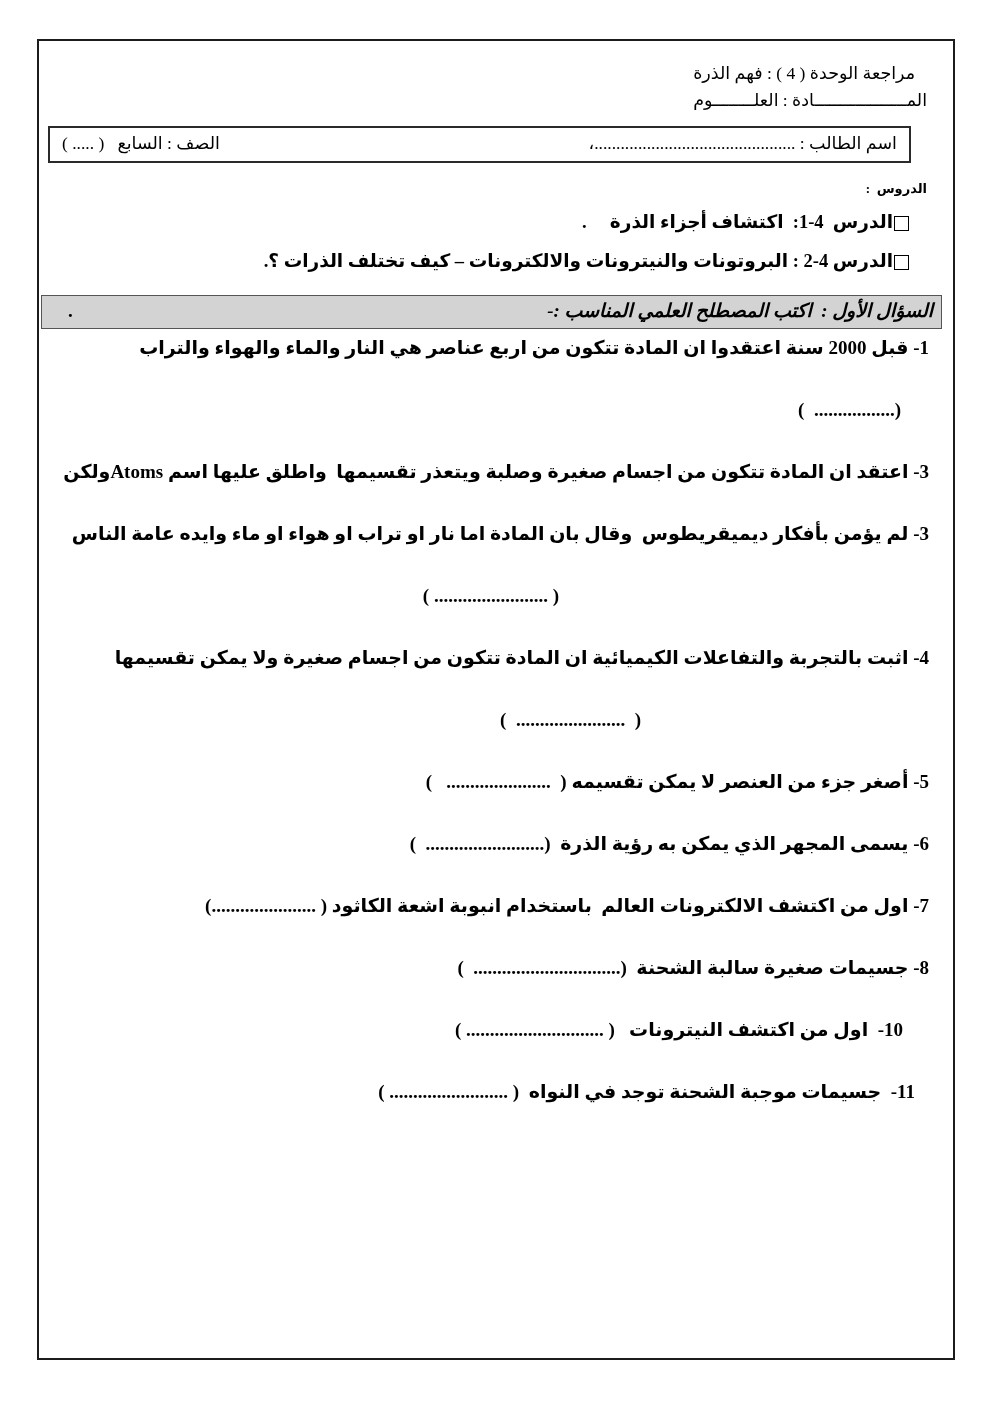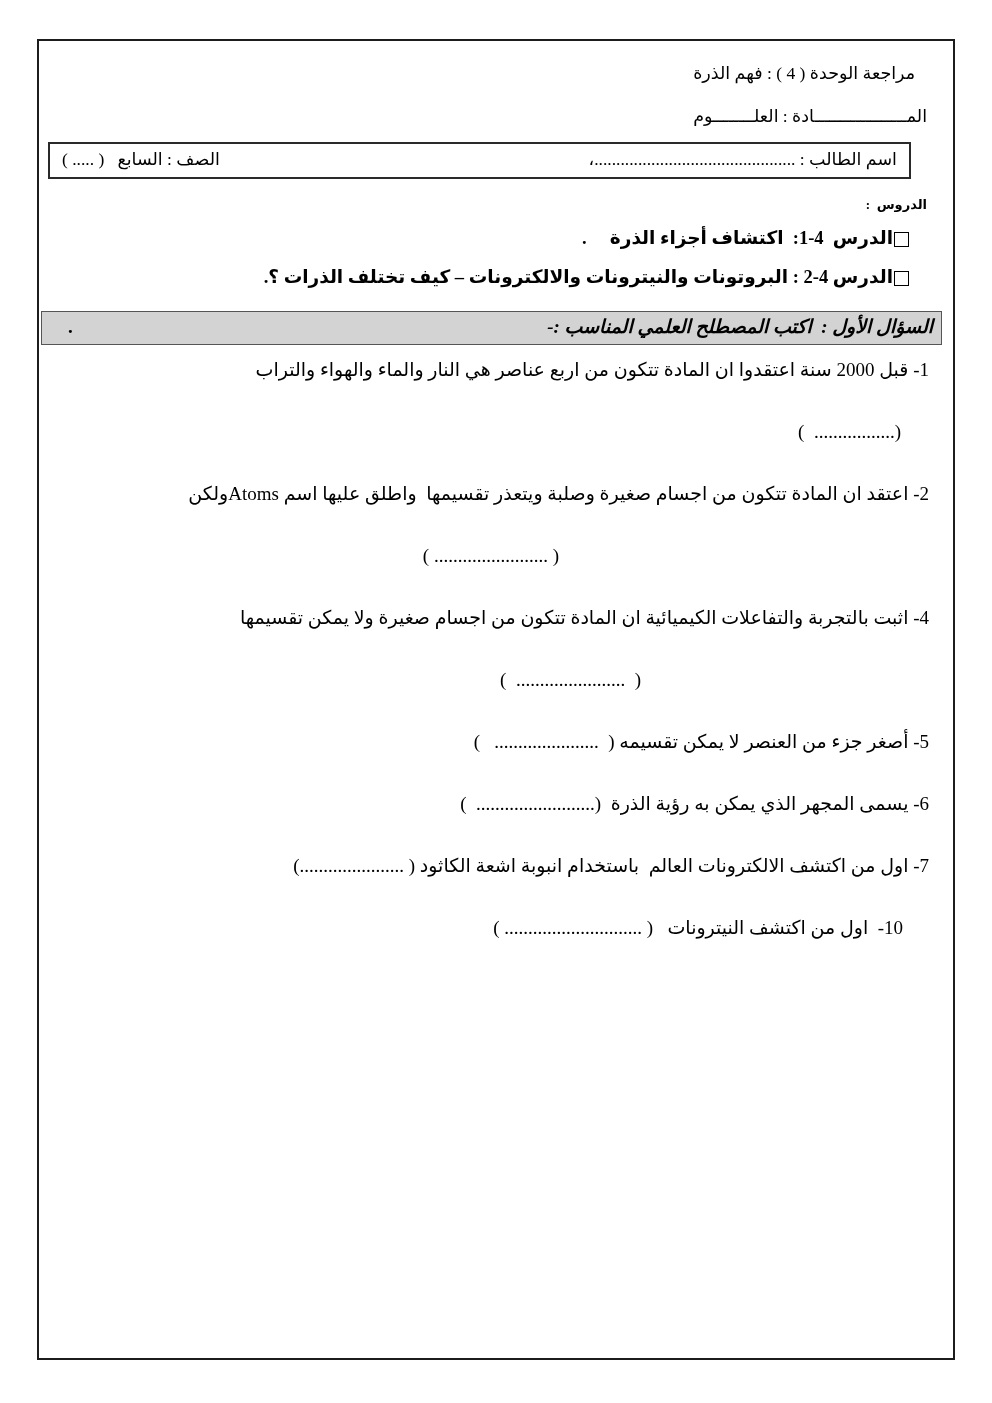--- a/index.html
+++ b/index.html
@@ -19,21 +19,21 @@
     direction: rtl;
     background: #fff;
   }
   
   .hdr {
     display: flex;
     justify-content: space-between;
     font-size: 17.5px;
     padding: 6px 2px 0 2px;
   }
-  .hdr .col { display: flex; flex-direction: column; gap: 22px; }
+  .hdr .col { display: flex; flex-direction: column; gap: 6px; }
   .hdr .col.left-col { text-align: left; }
   .hdr div { white-space: pre-wrap; }
 
   
   .student-box {
     border: 2px solid #2a2a2a;
     margin: 15px 18px 0 -15px;
     padding: 5px 12px 7px 12px;
     display: flex;
     justify-content: space-between;
@@ -77,21 +77,21 @@
     font-size: 19px;
     padding: 3px 8px 6px 8px;
     display: flex;
     justify-content: space-between;
     align-items: center;
   }
   .section-bar .title { white-space: pre-wrap; font-style: italic; }
   .section-bar .end-dot { margin-left: 18px; }
 
   
-  .questions { margin-top: 10px; font-weight: normal; font-size: 19px; }
+  .questions { margin-top: 4px; font-weight: bold; font-size: 19px; }
   .line {
     line-height: 30px;
     margin: 0 0 32px 0;
     text-align: right;
     white-space: pre-wrap;
   }
   .ans-1 { padding-right: 28px; }
   .ans-2 { padding-right: 208px; }
   .ans-3 { padding-right: 370px; }
   .ans-4 { padding-right: 288px; }
@@ -130,26 +130,29 @@
   <div class="section-bar">
     <span class="title">السؤال الأول :  اكتب المصطلح العلمي المناسب :-</span>
     <span class="end-dot">.</span>
   </div>
 
   <div class="questions">
 
     <div class="line">1- قبل 2000 سنة اعتقدوا ان المادة تتكون من اربع عناصر هي النار والماء والهواء والتراب</div>
     <div class="line ans-1">(.................  )</div>
 
-    <div class="line">2- اعتقد ان المادة تتكون من اجسام صغيرة وصلبة ويتعذر تقسيمها  واطلق عليها اسم Atomsولكن</div>
+    <div class="line">3- اعتقد ان المادة تتكون من اجسام صغيرة وصلبة ويتعذر تقسيمها  واطلق عليها اسم Atomsولكن</div>
 
+    <div class="line">3- لم يؤمن بأفكار ديميقريطوس  وقال بان المادة اما نار او تراب او هواء او ماء وايده عامة الناس</div>
     <div class="line ans-3">( ........................ )</div>
 
     <div class="line">4- اثبت بالتجربة والتفاعلات الكيميائية ان المادة تتكون من اجسام صغيرة ولا يمكن تقسيمها</div>
     <div class="line ans-4">(  .......................  )</div>
 
     <div class="line q5-extra">5- أصغر جزء من العنصر لا يمكن تقسيمه (  ......................   )</div>
     <div class="line">6- يسمى المجهر الذي يمكن به رؤية الذرة  (.........................  )</div>
     <div class="line">7- اول من اكتشف الالكترونات العالم  باستخدام انبوبة اشعة الكاثود ( ......................)</div>
+    <div class="line">8- جسيمات صغيرة سالبة الشحنة  (...............................  )</div>
     <div class="line q10-indent">10-  اول من اكتشف النيترونات   ( ............................. )</div>
+    <div class="line q11-indent">11-  جسيمات موجبة الشحنة توجد في النواه  ( ......................... )</div>
 
   </div>
 </div>
 
 </body></html>

